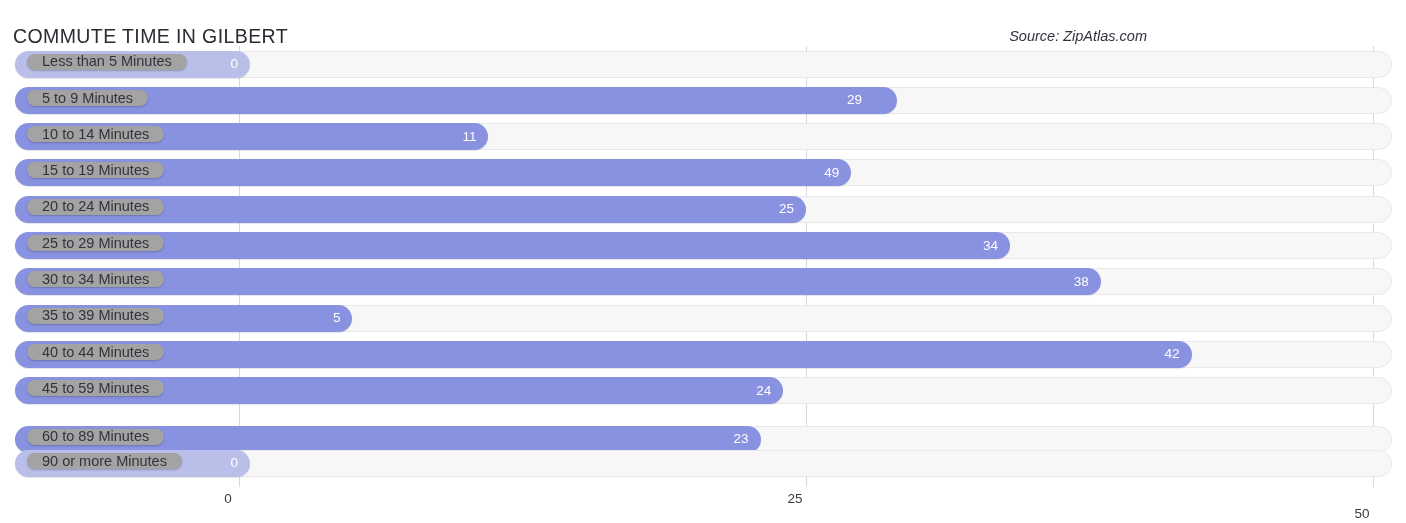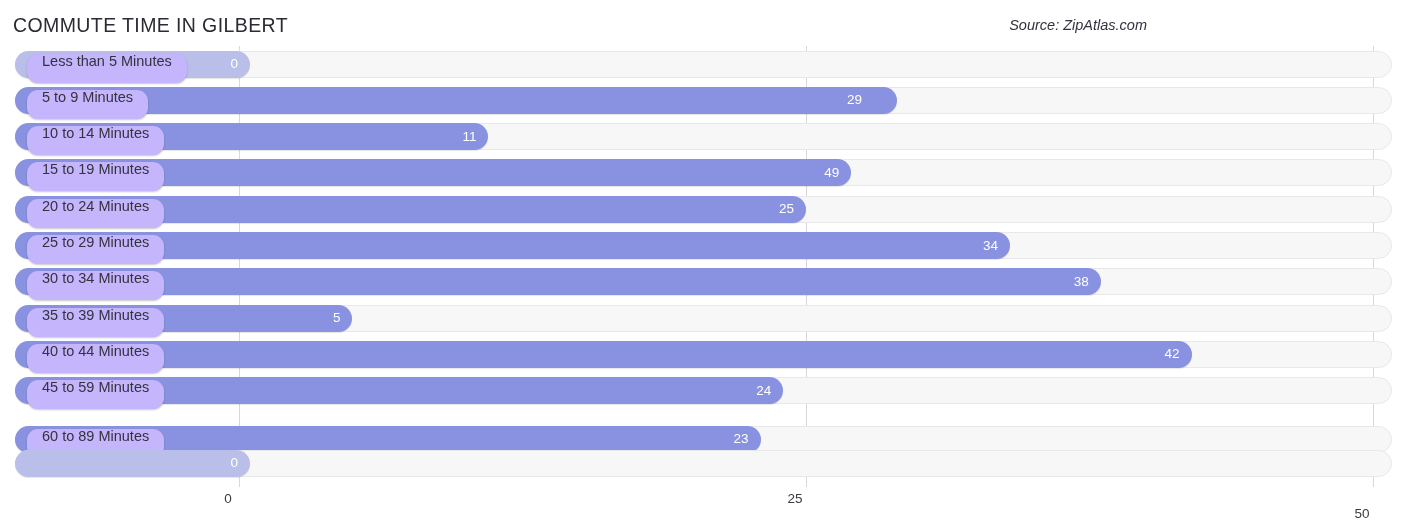--- a/index.html
+++ b/index.html
@@ -7,21 +7,21 @@
     width:1406px;height:523px;
     background:#ffffff;
     font-family:"Liberation Sans", sans-serif;
     overflow:hidden;
     position:relative;
   }
   #chart{
     position:absolute;left:0;top:0;width:1406px;height:523px;
   }
   .header{
-    position:absolute;left:0;top:4px;width:1159px;height:46px;
+    position:absolute;left:0;top:15px;width:1159px;height:46px;
   }
   .title{
     position:absolute;left:13px;top:10px;
     font-size:19.5px;letter-spacing:0.4px;
     color:#2b2b33;font-weight:400;
     white-space:nowrap;
   }
   .source{
     position:absolute;right:12px;top:13px;
     font-size:14.5px;font-style:italic;
@@ -58,25 +58,25 @@
     height:27px;
     background:#8892e0;
     border-radius:14px;
     box-shadow:0 1px 1px rgba(0,0,0,0.10);
   }
   .bar.zero{
     background:#b9bfe9;
   }
   .pill{
     position:absolute;left:27px;top:7.5px;
-    height:29px;
-    background:#c4b5fd;
+    height:16px;
+    background:#a3a3a3;
     border-radius:11px;
     box-shadow:0 1px 2px rgba(0,0,0,0.22);
-    display:flex;align-items:flex-start;
+    display:flex;align-items:center;
     padding:0 15px;
     box-sizing:border-box;
     white-space:nowrap;
   }
   .pill-label{
     font-size:14.5px;color:#33333d;line-height:1;
   }
   .val-in{
     position:absolute;top:10px;
     font-size:13.5px;color:#ffffff;
@@ -193,20 +193,23 @@
         <div class="track"></div>
         <div class="bar" style="width: 745.64px;"></div>
         <div class="pill">
           <span class="pill-label">60 to 89 Minutes</span>
         </div>
         <div class="val-in" style="left: 724.64px; width: 24px;">23</div>
       </div>
       <div class="row" style="top: 399.3px;">
         <div class="track"></div>
         <div class="bar zero" style="width: 235px;"></div>
+        <div class="pill">
+          <span class="pill-label">90 or more Minutes</span>
+        </div>
         <div class="val-in" style="left: 214px; width: 24px;">0</div>
       </div>
     </div>
 
   <div class="axis" id="axis">
       <div class="tick" style="left: 228px;">0</div>
       <div class="tick" style="left: 795px;">25</div>
       <div class="tick" style="left: 1362px; margin-top: 15px;">50</div>
     </div>
 

